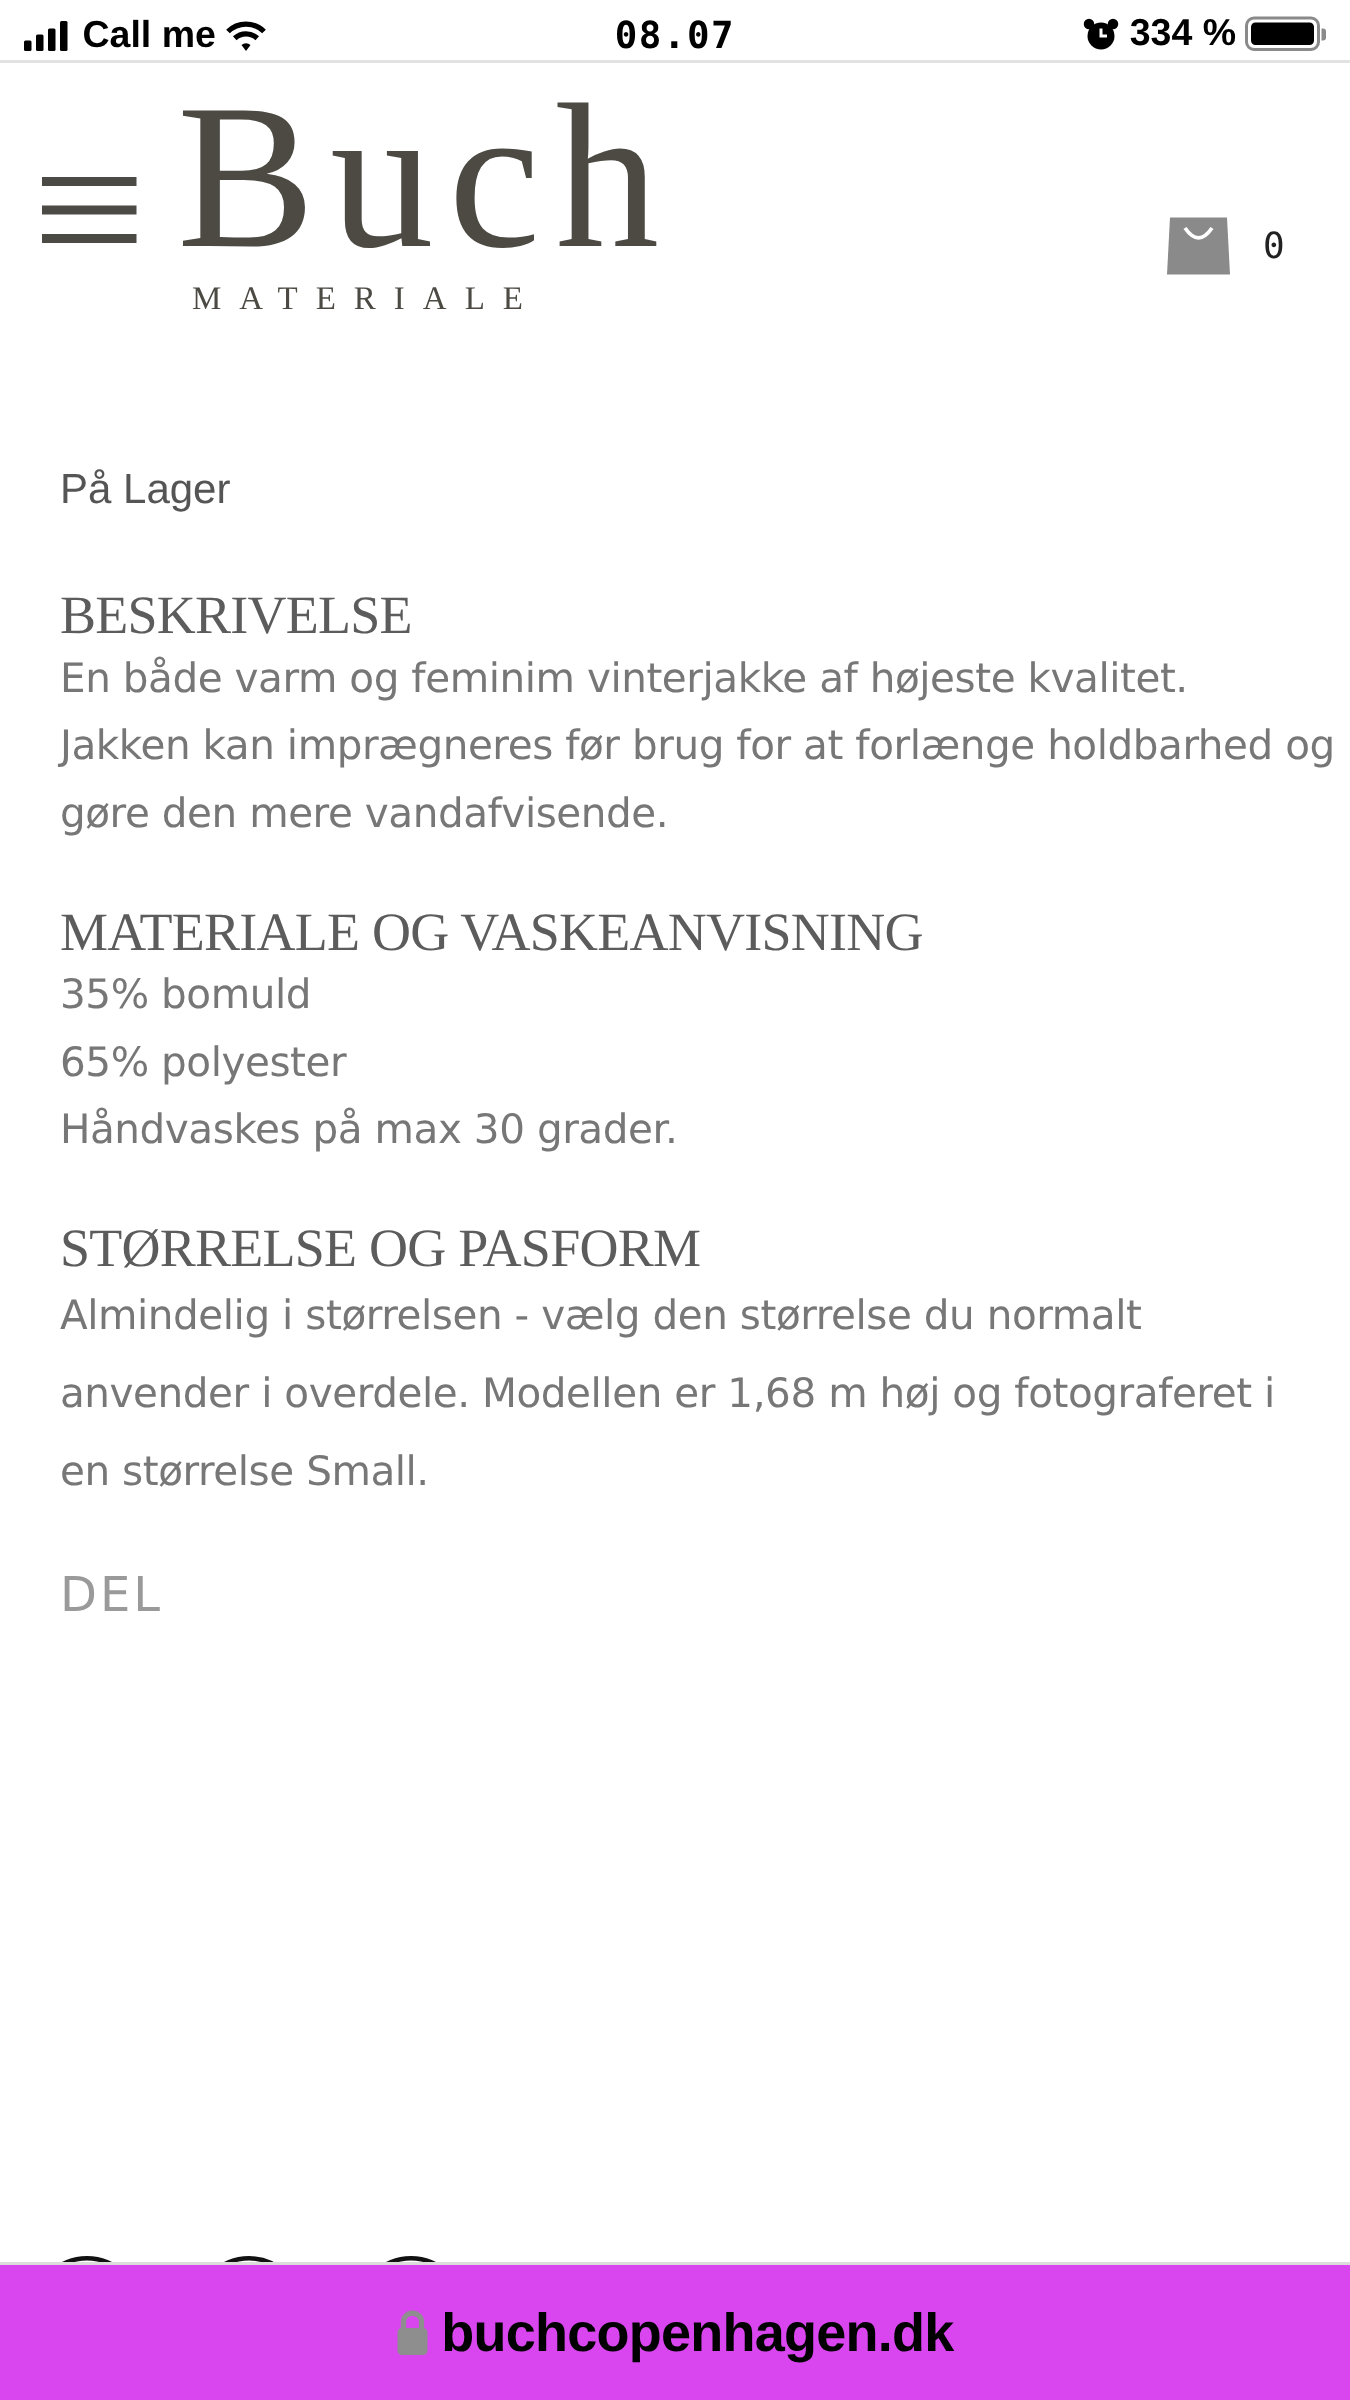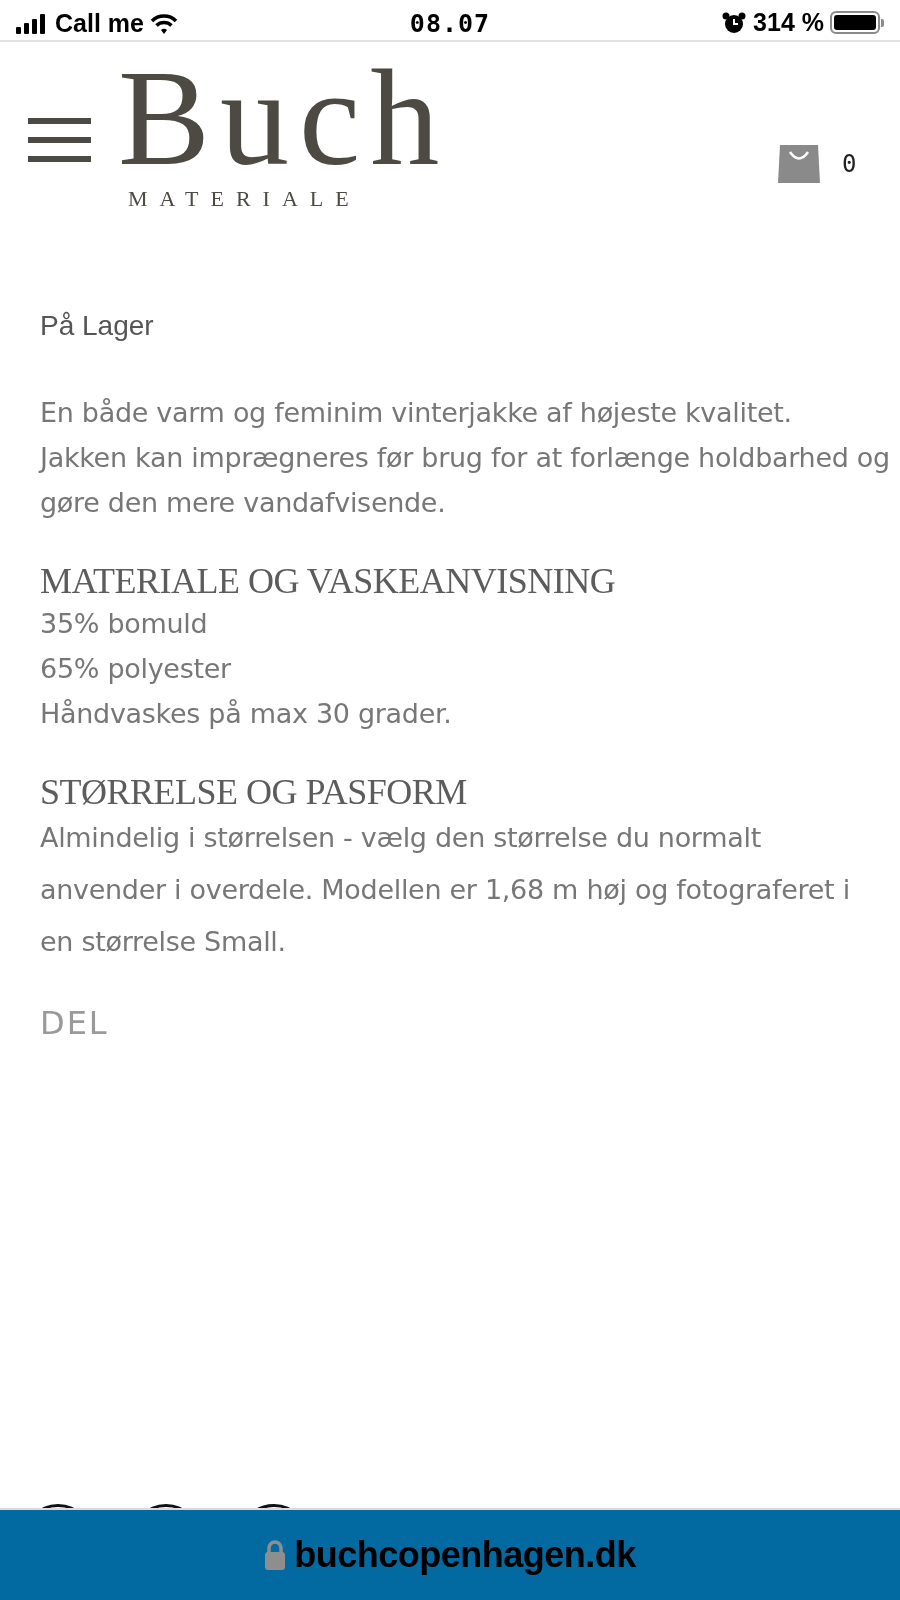--- a/index.html
+++ b/index.html
@@ -32,21 +32,21 @@
   .stock { font-size: 28px; color: #555; margin-bottom: 48px; }
   .section-title { font-family: "Liberation Serif", "DejaVu Serif", serif; font-size: 36px; color: #5c5c5c; line-height: 40px; letter-spacing: -0.5px; }
   .body-text { font-family: "DejaVu Sans", sans-serif; font-size: 27px; color: #777; line-height: 45px; letter-spacing: -0.3px; }
   .section { margin-bottom: 36px; }
   .del { font-family: "DejaVu Sans", sans-serif; font-size: 32px; color: #9a9a9a; letter-spacing: 2px; }
   .share { position: absolute; left: 22px; top: 1504px; display: flex; align-items: center; gap: 36px; }
   .share-circle { width: 72px; height: 72px; border: 3px solid #111; border-radius: 50%; display: flex; align-items: center; justify-content: center; cursor: pointer; }
   .tip { font-family: "DejaVu Sans", sans-serif; font-size: 28px; color: #444; letter-spacing: 1px; margin-left: -10px; padding-top: 20px; }
 
   
-  .urlbar { position: absolute; left: 0; top: 1508px; width: 900px; height: 92px; background: #0369a1; border-top: 2px solid #dcdcdc; display: flex; align-items: center; justify-content: center; gap: 8px; }
+  .urlbar { position: absolute; left: 0; top: 1508px; width: 900px; height: 92px; background: #d946ef; border-top: 2px solid #dcdcdc; display: flex; align-items: center; justify-content: center; gap: 8px; }
   .url-text { font-family: "Liberation Sans", sans-serif; font-size: 36px; color: #000; font-weight: bold; letter-spacing: -0.5px; }
 </style>
 </head>
 <body>
 
 <div class="statusbar">
   <div class="sb-left">
     <div class="signal">
       <span style="height:7px"></span>
         <span style="height:11px"></span>
@@ -61,21 +61,21 @@
     </svg>
   </div>
   <div class="sb-time">08.07</div>
   <div class="sb-right">
     <svg width="26" height="24" viewBox="0 0 26 24">
       <circle cx="13" cy="13" r="9" fill="#000"></circle>
       <circle cx="5" cy="5" r="3.5" fill="#000"></circle>
       <circle cx="21" cy="5" r="3.5" fill="#000"></circle>
       <path d="M13 8 V13 H17" stroke="#fff" stroke-width="2" fill="none"></path>
     </svg>
-    <span>314 %</span>
+    <span>334 %</span>
     <div class="battery">
         <div class="fill"></div>
       </div>
   </div>
 </div>
 
 <div class="header">
   <div class="hamburger">
     <span></span>
       <span></span>
@@ -91,20 +91,21 @@
       <path d="M14 9 Q23 22 32 9" stroke="#fff" stroke-width="2.5" fill="none"></path>
     </svg>
     <span class="cart-count">0</span>
   </div>
 </div>
 
 <div class="content">
   <div class="stock">På Lager</div>
 
   <div class="section">
+    <div class="section-title">BESKRIVELSE</div>
     <div class="body-text">En både varm og feminim vinterjakke af højeste kvalitet.</div>
     <div class="body-text">Jakken kan imprægneres før brug for at forlænge holdbarhed og gøre den mere vandafvisende.</div>
   </div>
 
   <div class="section">
     <div class="section-title">MATERIALE OG VASKEANVISNING</div>
     <div class="body-text">35% bomuld</div>
     <div class="body-text">65% polyester</div>
     <div class="body-text">Håndvaskes på max 30 grader.</div>
   </div>

